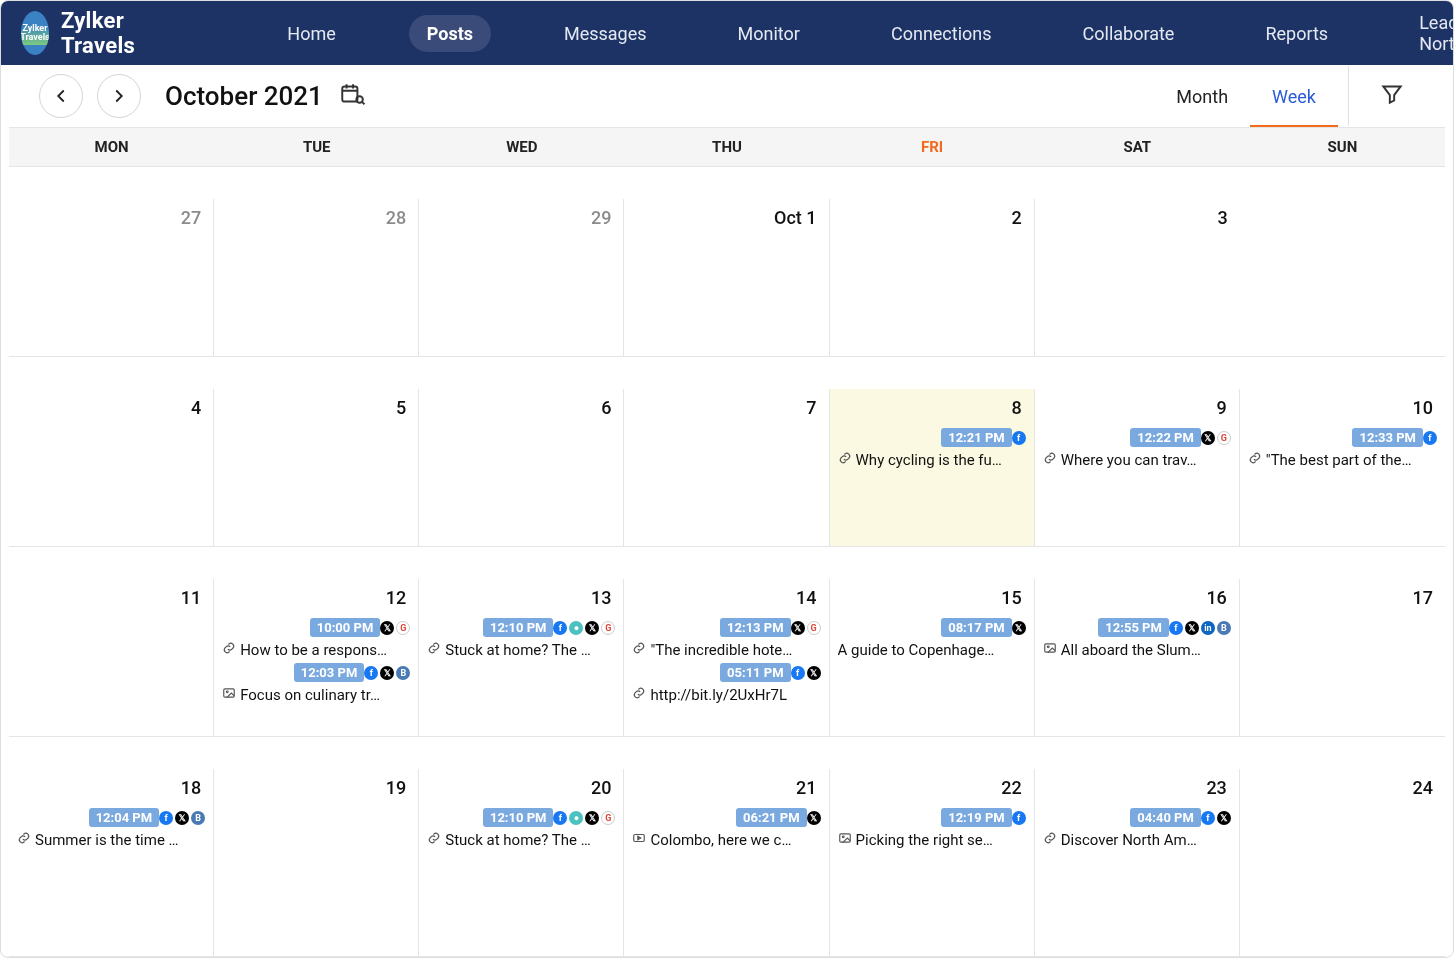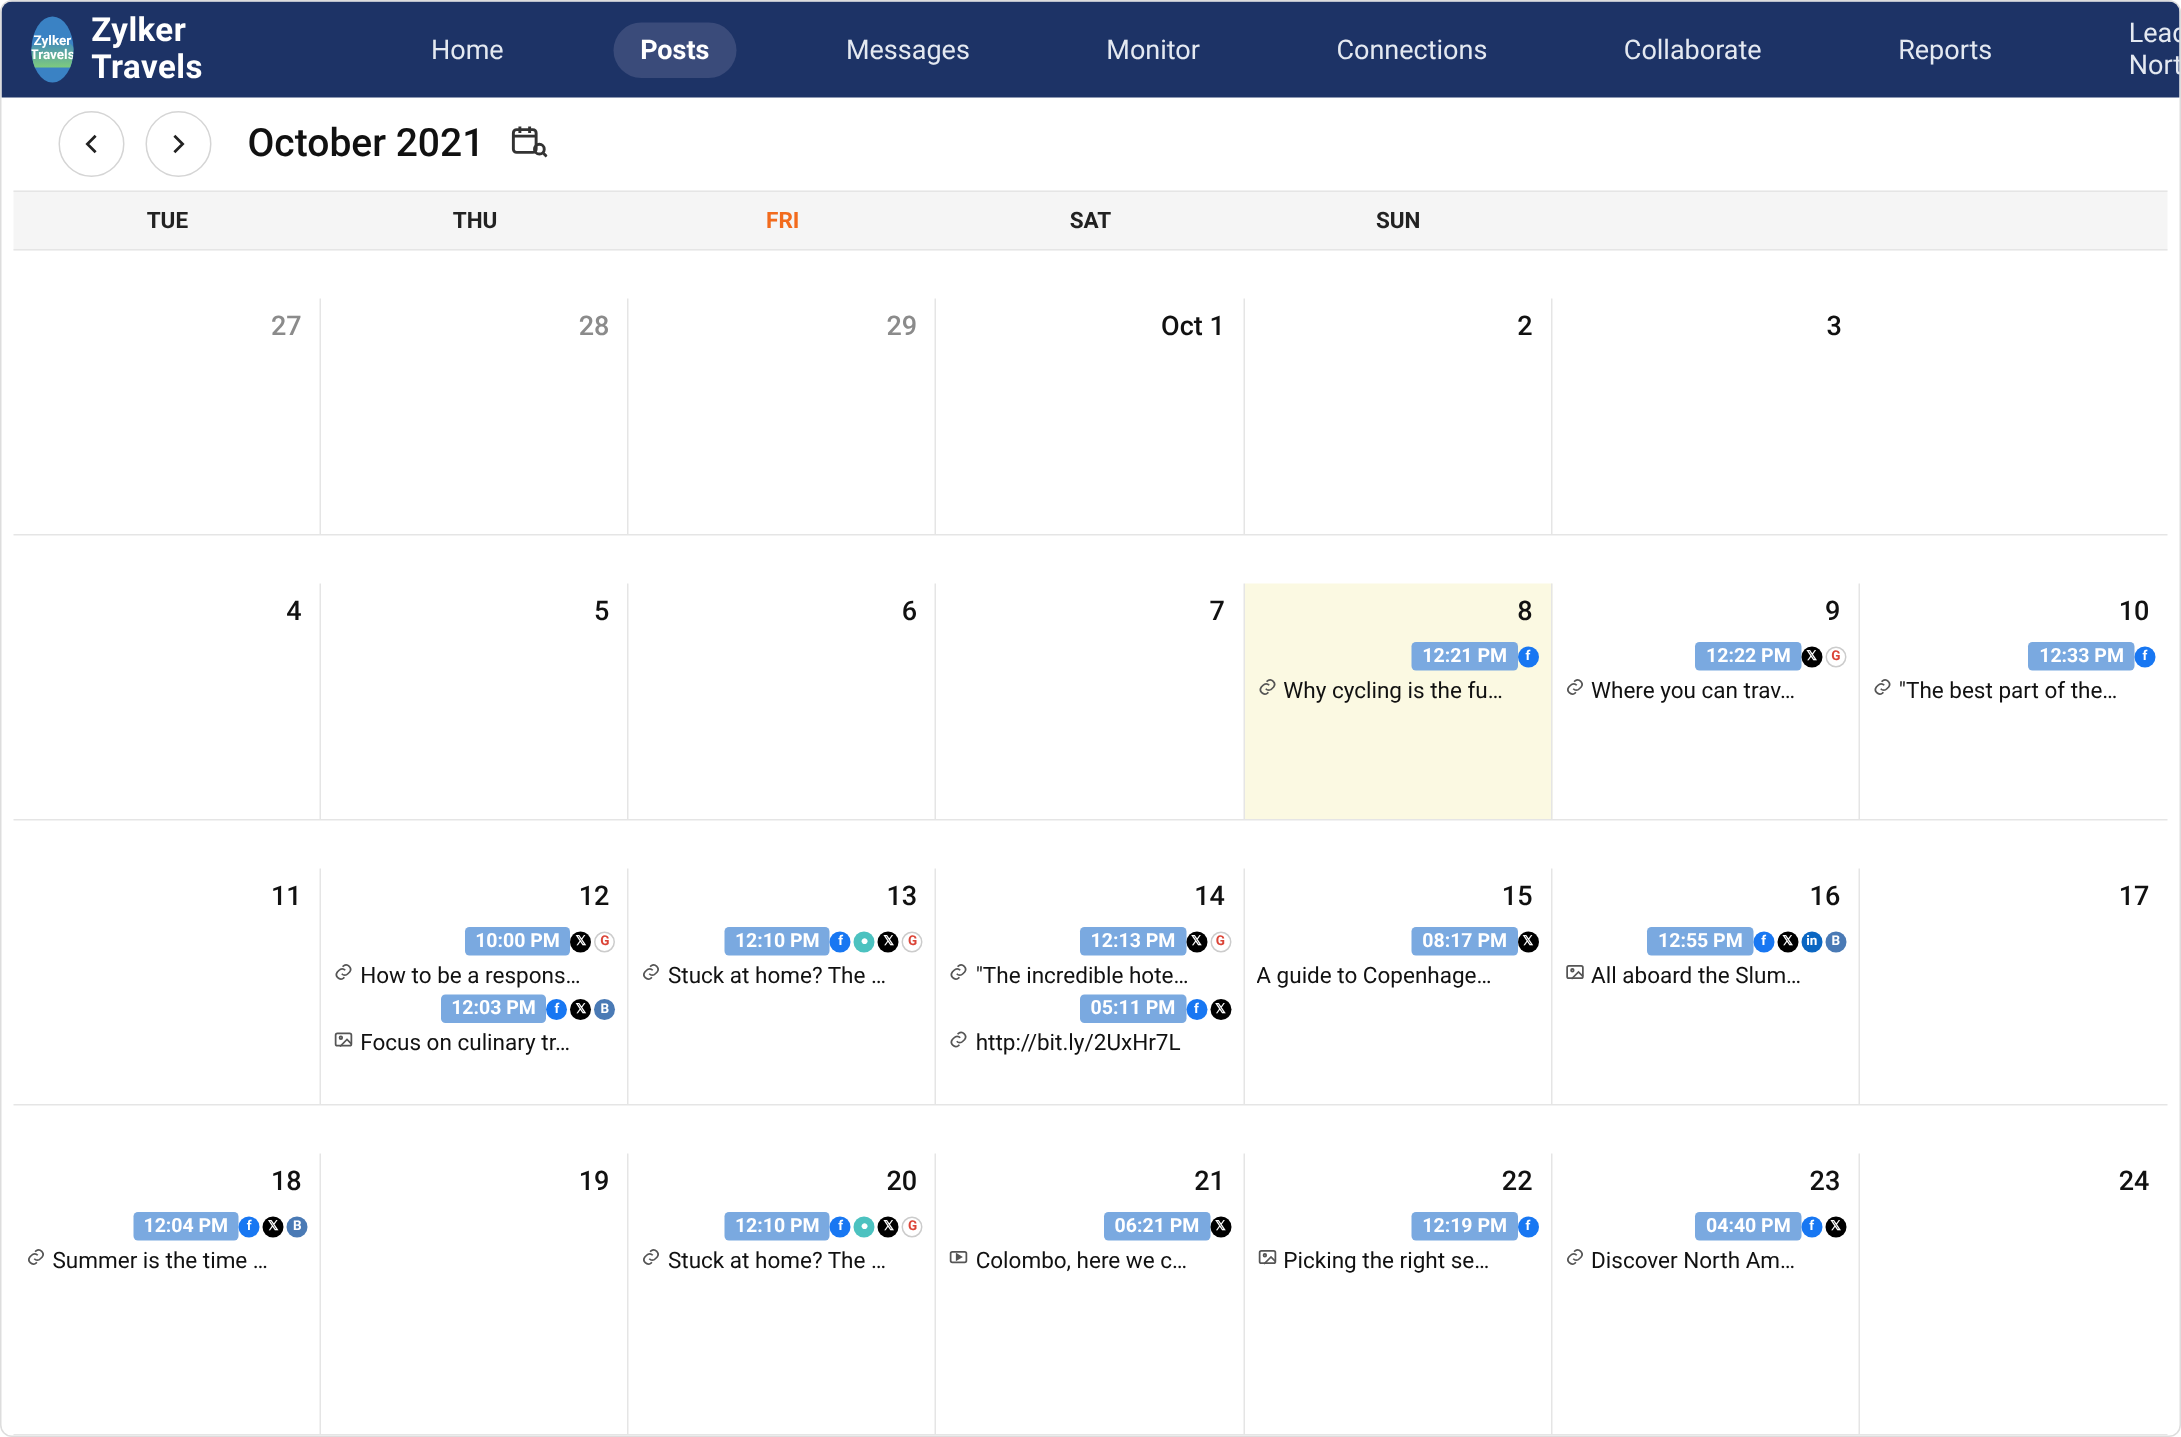--- a/index.html
+++ b/index.html
@@ -85,24 +85,38 @@
   </button>
   <div class="date-title">October 2021</div>
   <div class="cal-search">
     <svg width="26" height="26" viewBox="0 0 24 24" fill="none" stroke="#333" stroke-width="1.8">
         <rect x="3" y="5" width="14" height="14" rx="2"></rect>
         <path d="M3 9h14M7 3v4M13 3v4"></path>
         <circle cx="19" cy="17" r="3"></circle>
         <path d="M21.5 19.5l2 2"></path>
       </svg>
   </div>
+  <div class="subbar-right">
+    <div class="view-toggle">
+      <div class="view-tab"><span>Month</span></div>
+      <div class="view-tab active"><span>Week</span><div class="underline"></div></div>
+    </div>
+    <div class="divider"></div>
+    <div class="filter-btn">
+      <svg width="26" height="26" viewBox="0 0 24 24" fill="none" stroke="#333" stroke-width="1.8">
+          <path d="M4 5h16l-6 8v5l-4 2v-7L4 5z"></path>
+        </svg>
+    </div>
+  </div>
 </div>
 
 <div class="week-header" id="week-header">
+    <div class="wday">MON</div>
     <div class="wday">TUE</div>
+    <div class="wday">WED</div>
     <div class="wday">THU</div>
     <div class="wday today">FRI</div>
     <div class="wday">SAT</div>
     <div class="wday">SUN</div>
   </div>
 
 <div class="cal-grid" id="cal-grid">
     <div class="cal-row">
       <div class="cell">
         <div class="date-num">27</div>

